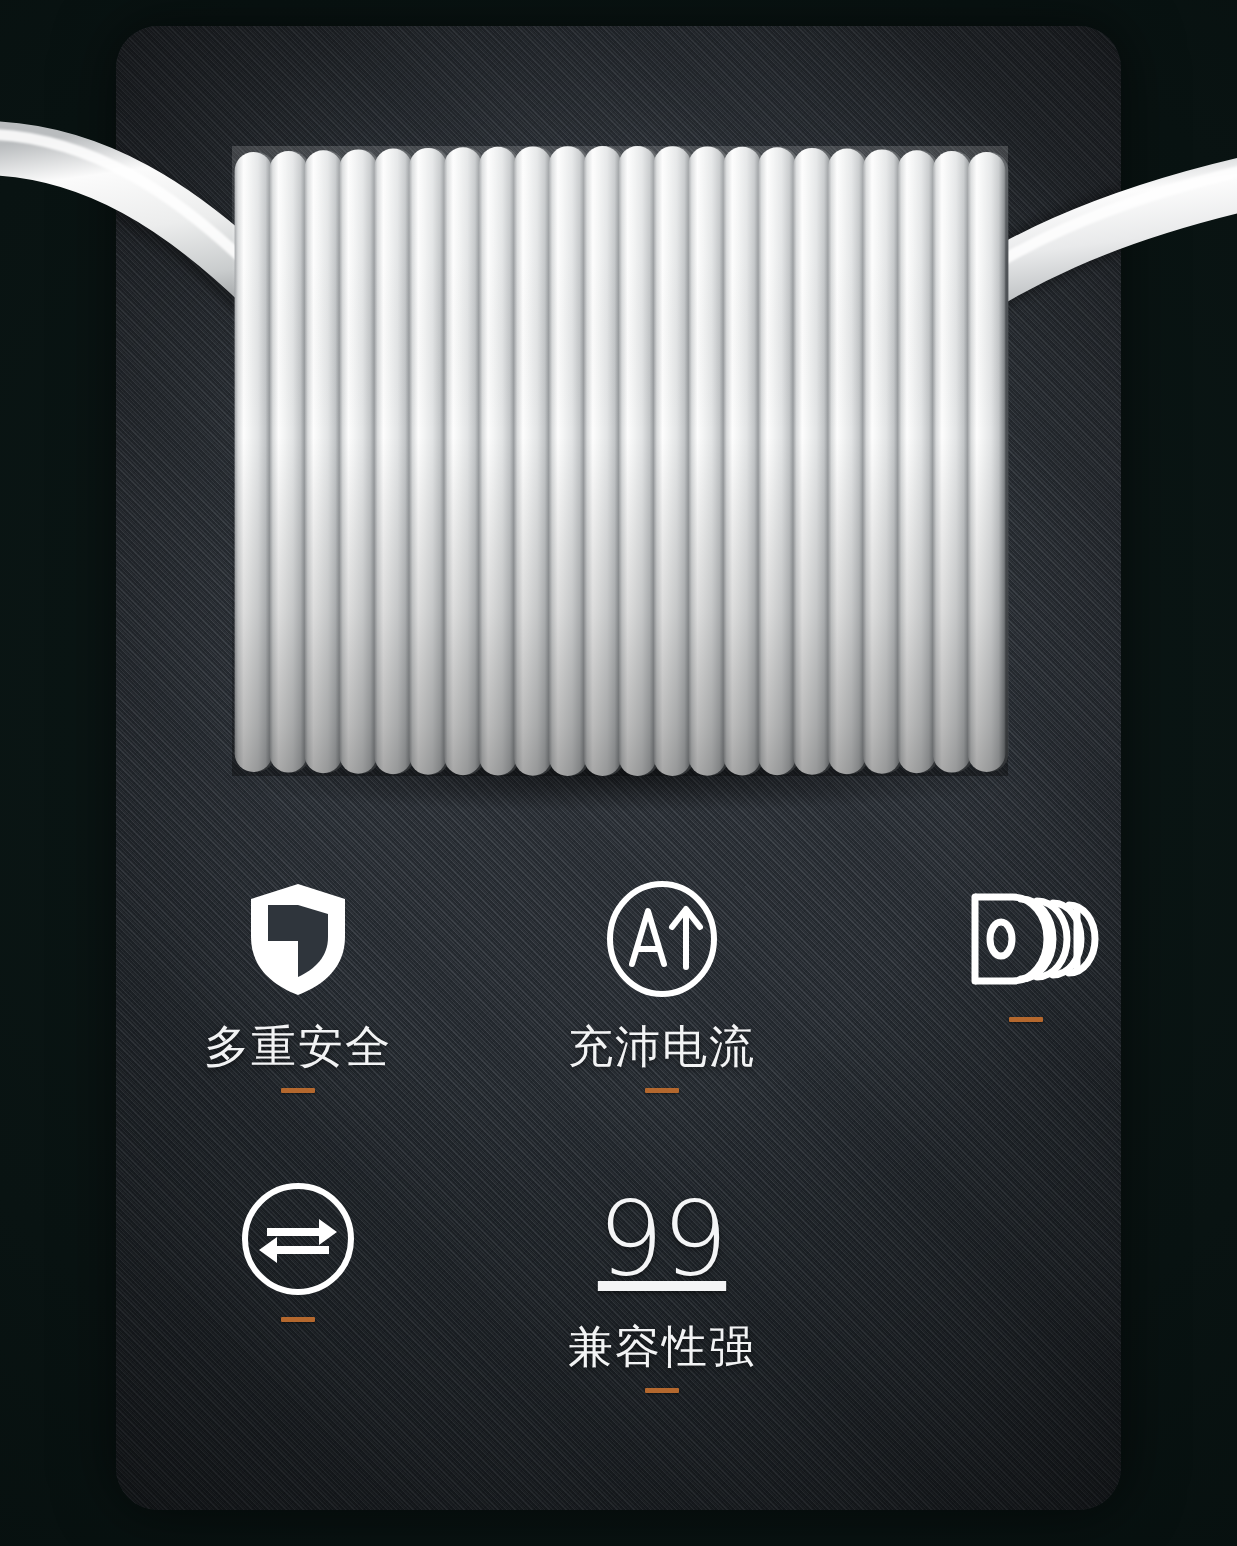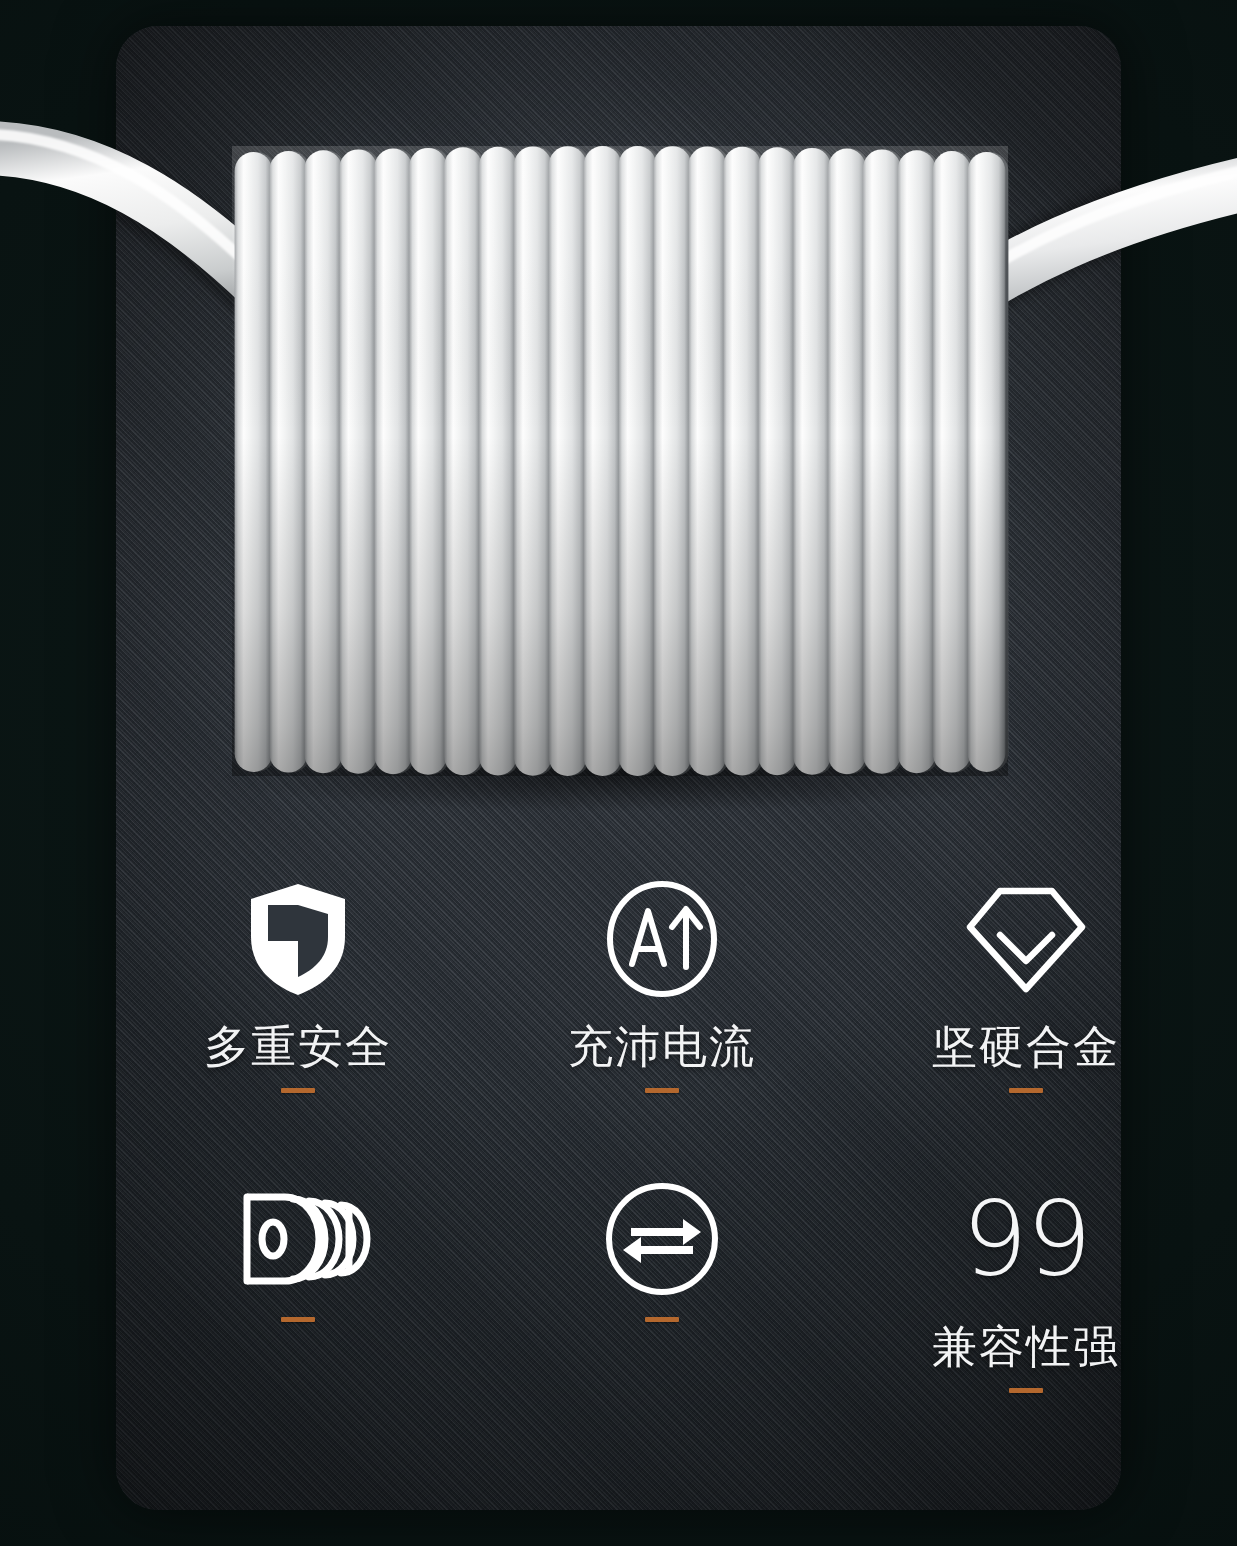--- a/index.html
+++ b/index.html
@@ -112,20 +112,21 @@
   .feature-icon svg { display: block; overflow: visible; }
 
   .num-icon {
     font-family: "DejaVu Sans", sans-serif;
     font-size: 104px;
     font-weight: 300;
     color: #f4f5f6;
     line-height: 0.95;
     letter-spacing: -2px;
     text-shadow: 0 2px 5px rgba(0,0,0,0.55);
+    text-decoration: underline;
   }
 
   .feature-label {
     margin-top: 26px;
     font-family: "DejaVu Sans", "Liberation Sans", sans-serif;
     font-size: 45px;
     font-weight: 400;
     color: #f2f3f4;
     letter-spacing: 2px;
     line-height: 1;
@@ -304,30 +305,20 @@
           <line x1="36" y1="70" x2="56" y2="70" stroke="#ffffff" stroke-width="6" stroke-linecap="round"></line>
 
           <line x1="84" y1="88" x2="84" y2="34" stroke="#ffffff" stroke-width="6" stroke-linecap="round"></line>
           <path d="M70 48 L84 30 L98 48" fill="none" stroke="#ffffff" stroke-width="6" stroke-linecap="round" stroke-linejoin="round"></path>
         </svg>
       </div>
       <div class="feature-label">充沛电流</div>
       <div class="feature-rule"></div>
     </div>
 
-    <div class="feature">
-      <div class="feature-icon">
-        <svg width="124" height="112" viewBox="0 0 124 112">
-          <path d="M36 8 H88 L118 44 L62 106 L6 44 Z" fill="none" stroke="#ffffff" stroke-width="6.5" stroke-linejoin="round"></path>
-          <path d="M36 52 L62 78 L88 52" fill="none" stroke="#ffffff" stroke-width="6.5" stroke-linecap="round" stroke-linejoin="round"></path>
-        </svg>
-      </div>
-      <div class="feature-label">坚硬合金</div>
-      <div class="feature-rule"></div>
-    </div>
 
     <div class="feature">
       <div class="feature-icon">
         <svg width="126" height="104" viewBox="0 0 126 104">
 
           <path d="M12 10 V94" fill="none" stroke="#ffffff" stroke-width="7" stroke-linecap="round"></path>
           <path d="M12 10 H50 A34 42 0 0 1 50 94 H12" fill="none" stroke="#ffffff" stroke-width="7" stroke-linejoin="round"></path>
           <ellipse cx="38" cy="52" rx="11" ry="17" fill="none" stroke="#ffffff" stroke-width="7"></ellipse>
 
           <path d="M58 12 A32 40 0 0 1 58 92" fill="none" stroke="#ffffff" stroke-width="7" stroke-linecap="round"></path>

